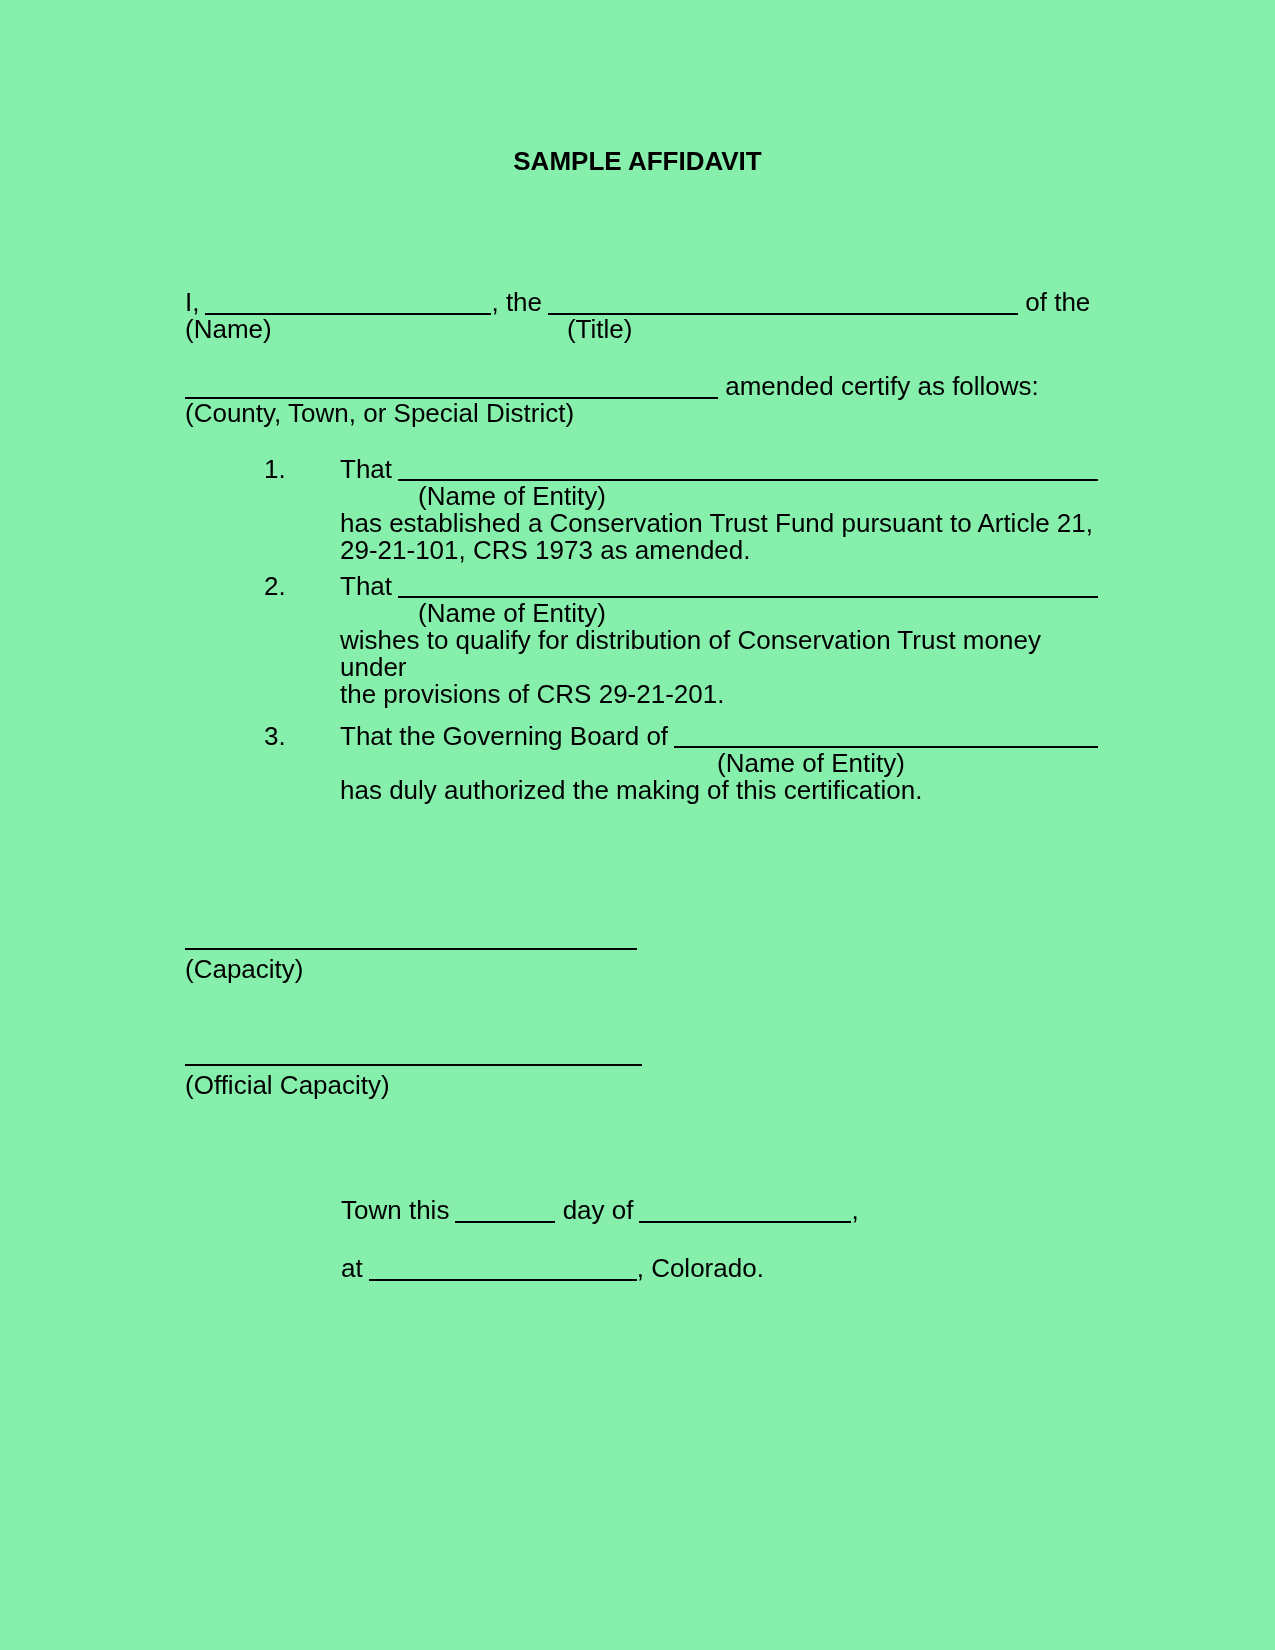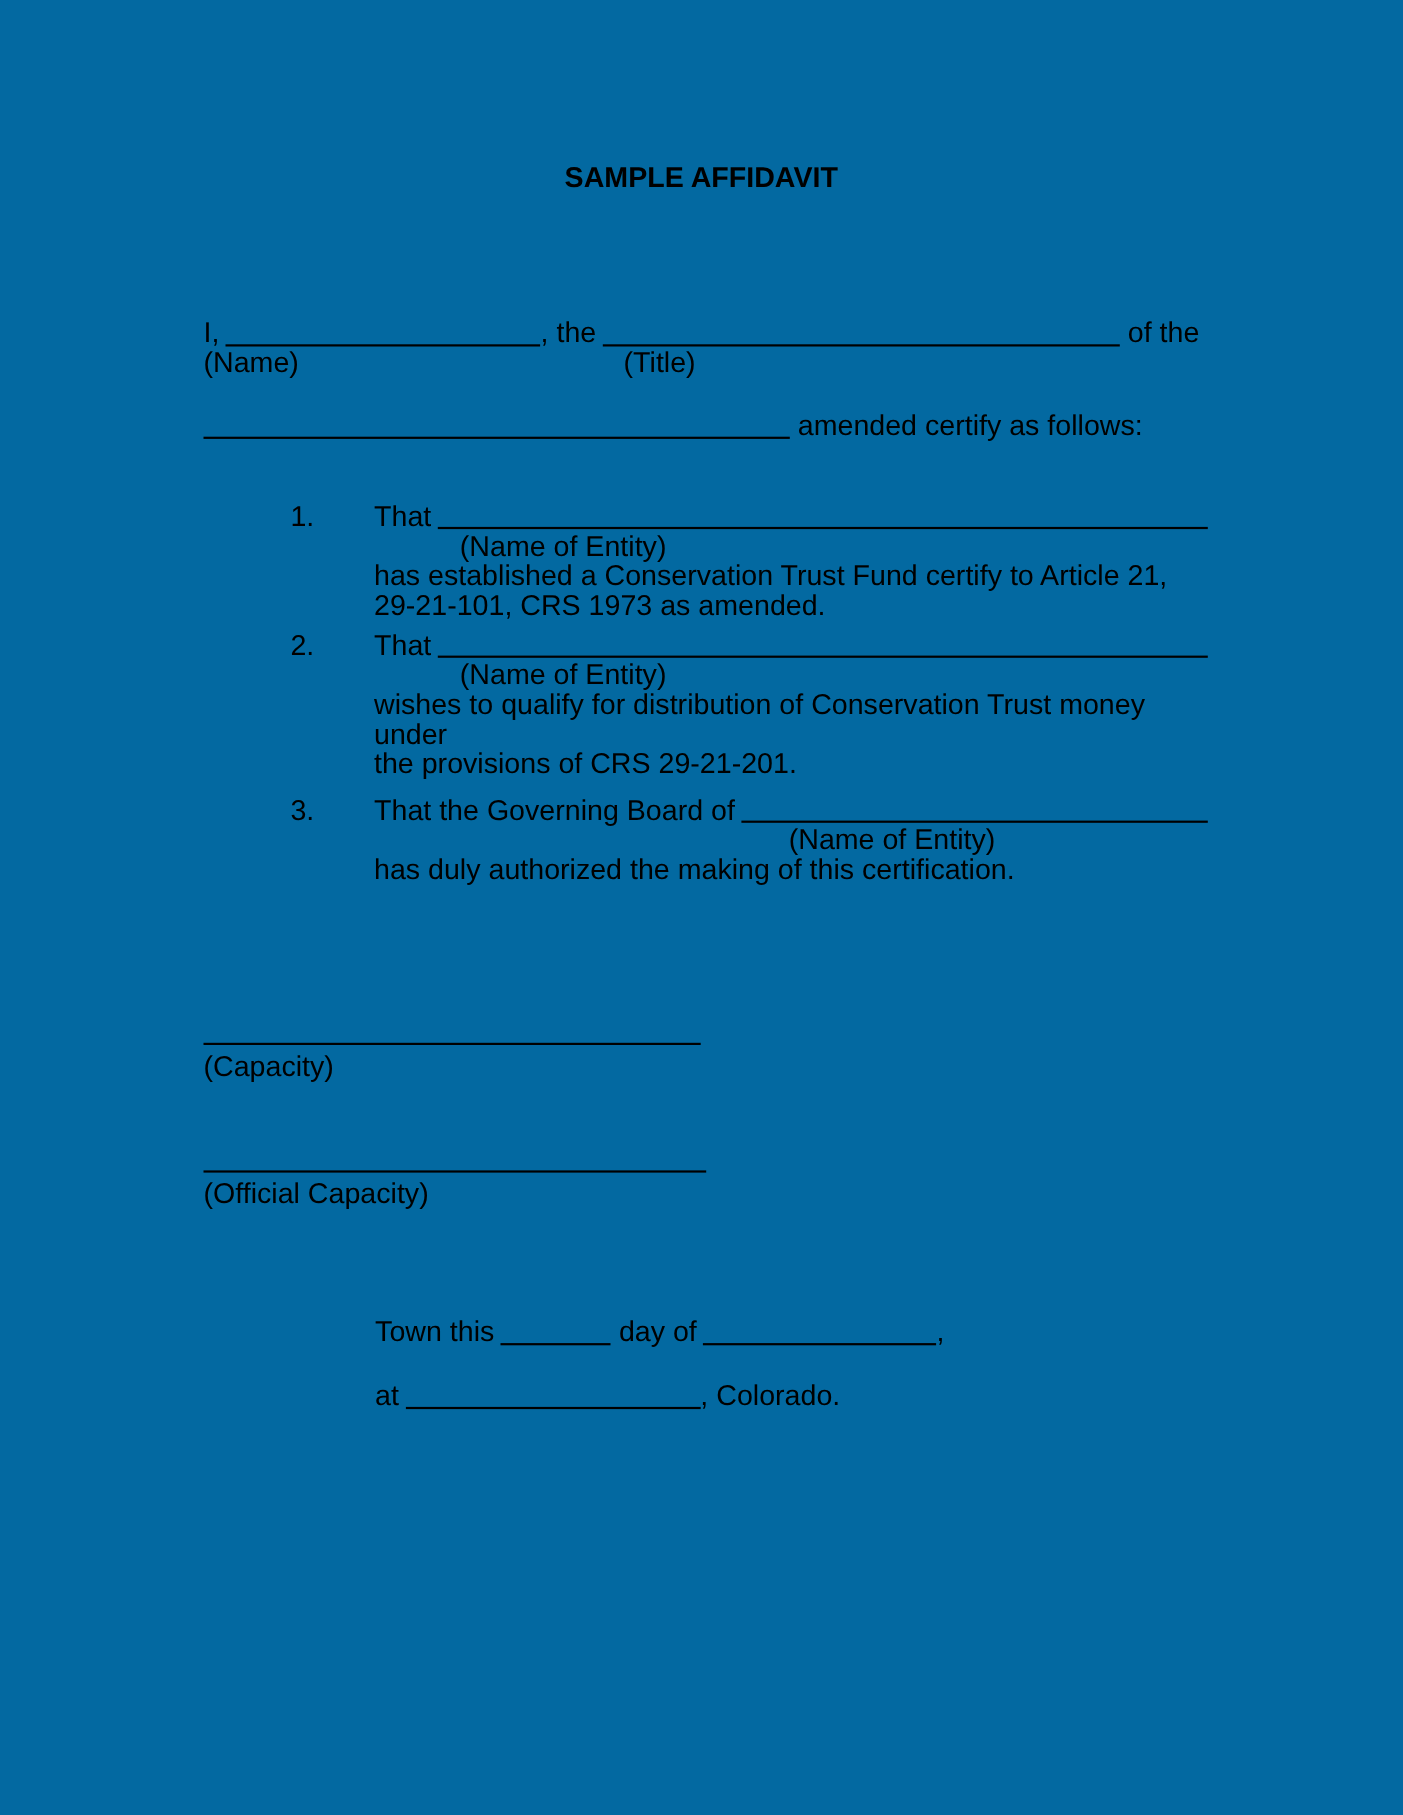--- a/index.html
+++ b/index.html
@@ -1,19 +1,19 @@
 <!DOCTYPE html>
 <html><head>
 <meta charset="utf-8">
 <style>
   html,body{margin:0;padding:0;background:#e8e8e8;}
   .page{
     position:relative;
     width:1275px;height:1650px;
-    background:#0369a1;
+    background:#86efac;
     margin:0 auto;
     font-family:"Liberation Sans","DejaVu Sans",sans-serif;
     font-size:26px;line-height:27px;color:#000;
     overflow:hidden;
   }
   .abs{position:absolute;white-space:nowrap;}
   .title{font-weight:bold;text-align:center;left:0;right:0;}
   .blank{
     display:inline-block;
     height:18px;
@@ -43,30 +43,31 @@
   <div class="abs" style="top:289px;left:185px;">
     <div><span>I,</span><span class="blank" style="width:286px;"></span><span>, the</span><span class="blank" style="width:470px;"></span> <span>of the</span></div>
     <div>
       <span style="display:inline-block;">(Name)</span>
       <span style="display:inline-block;margin-left:288px;">(Title)</span>
     </div>
   </div>
 
   <div class="abs" style="top:373px;left:185px;">
     <div><span class="blank nolm" style="width:533px;"></span> <span>amended certify as follows:</span></div>
+    <div>(County, Town, or Special District)</div>
   </div>
 
   <div class="abs" style="top:456px;left:264px;right:177px;white-space:normal;">
     <div class="item-line">
       <span class="num">1.</span>
         <span class="lead">That</span>
         <span class="fill"></span>
     </div>
     <div class="caption" style="margin-left:154px;">(Name of Entity)</div>
-    <div class="indent">has established a Conservation Trust Fund certify to Article 21,</div>
+    <div class="indent">has established a Conservation Trust Fund pursuant to Article 21,</div>
     <div class="indent">29-21-101, CRS 1973 as amended.</div>
   </div>
 
   <div class="abs" style="top:573px;left:264px;right:177px;white-space:normal;">
     <div class="item-line">
       <span class="num">2.</span>
         <span class="lead">That</span>
         <span class="fill"></span>
     </div>
     <div class="caption" style="margin-left:154px;">(Name of Entity)</div>

